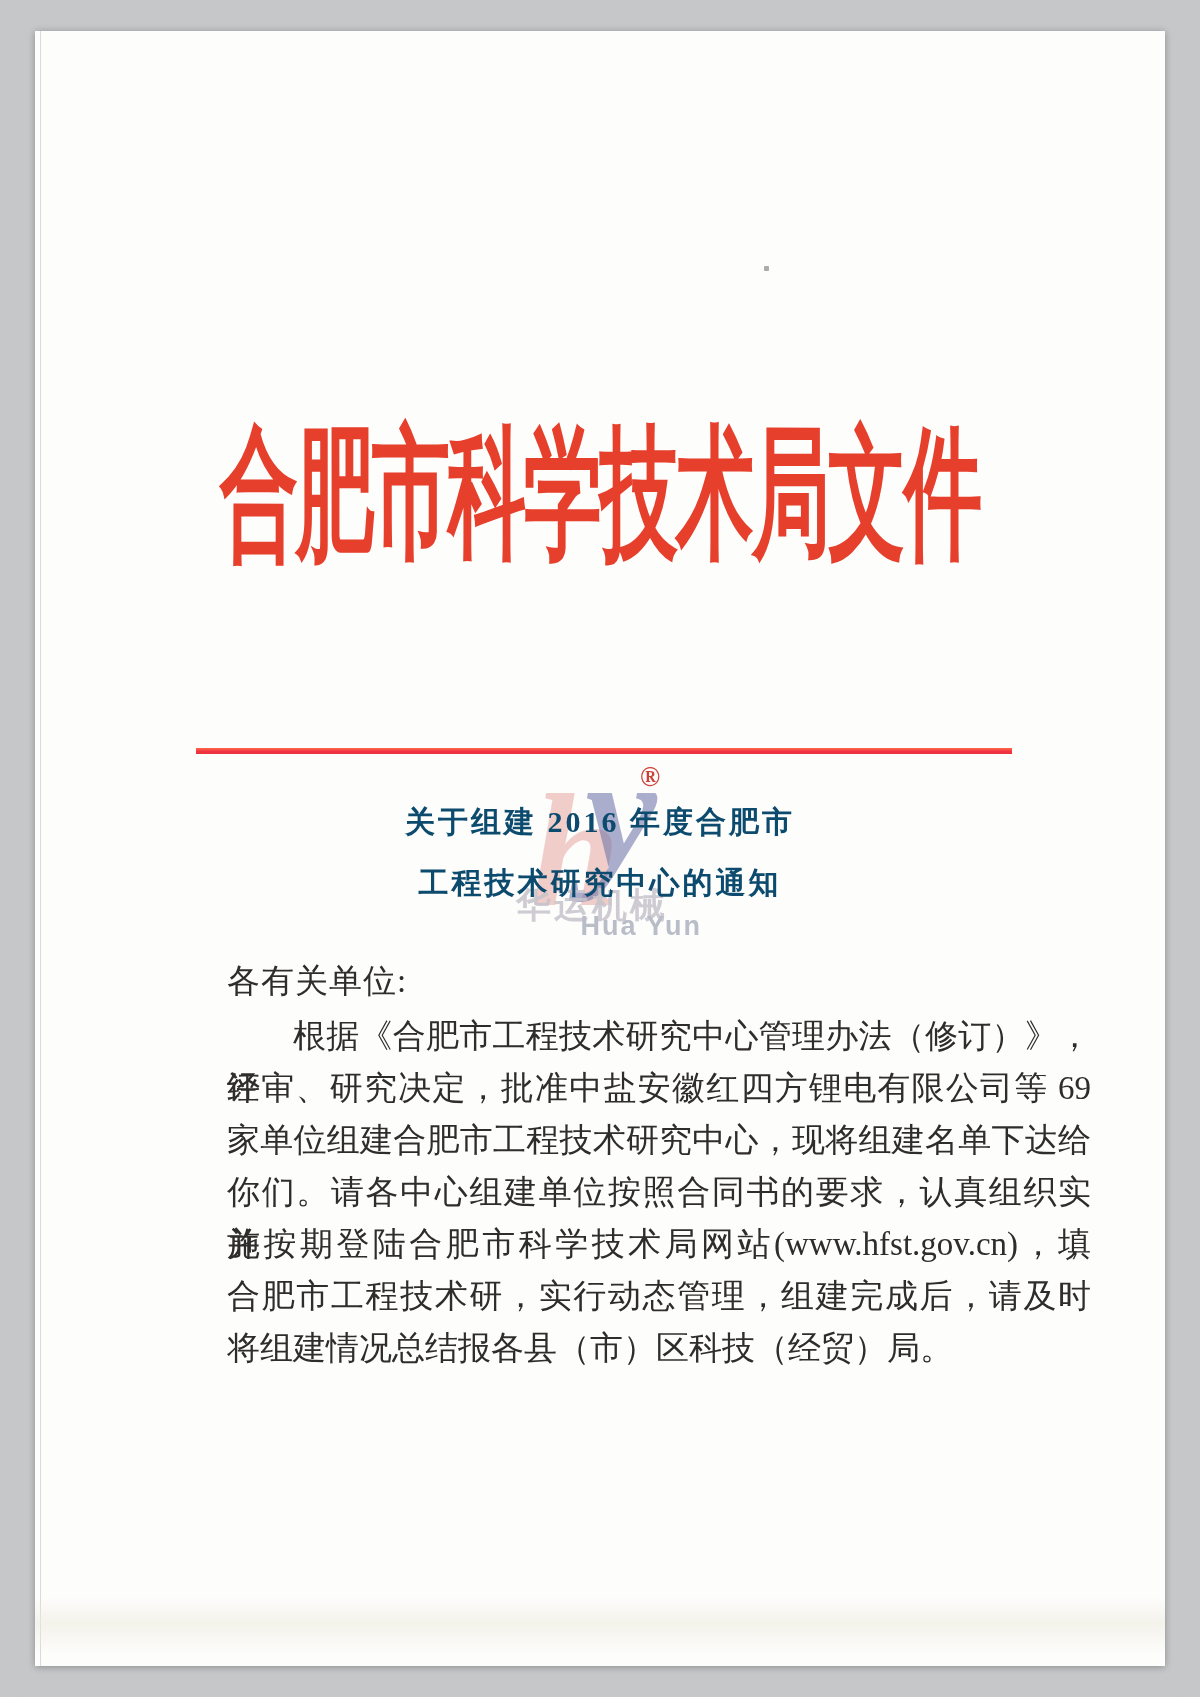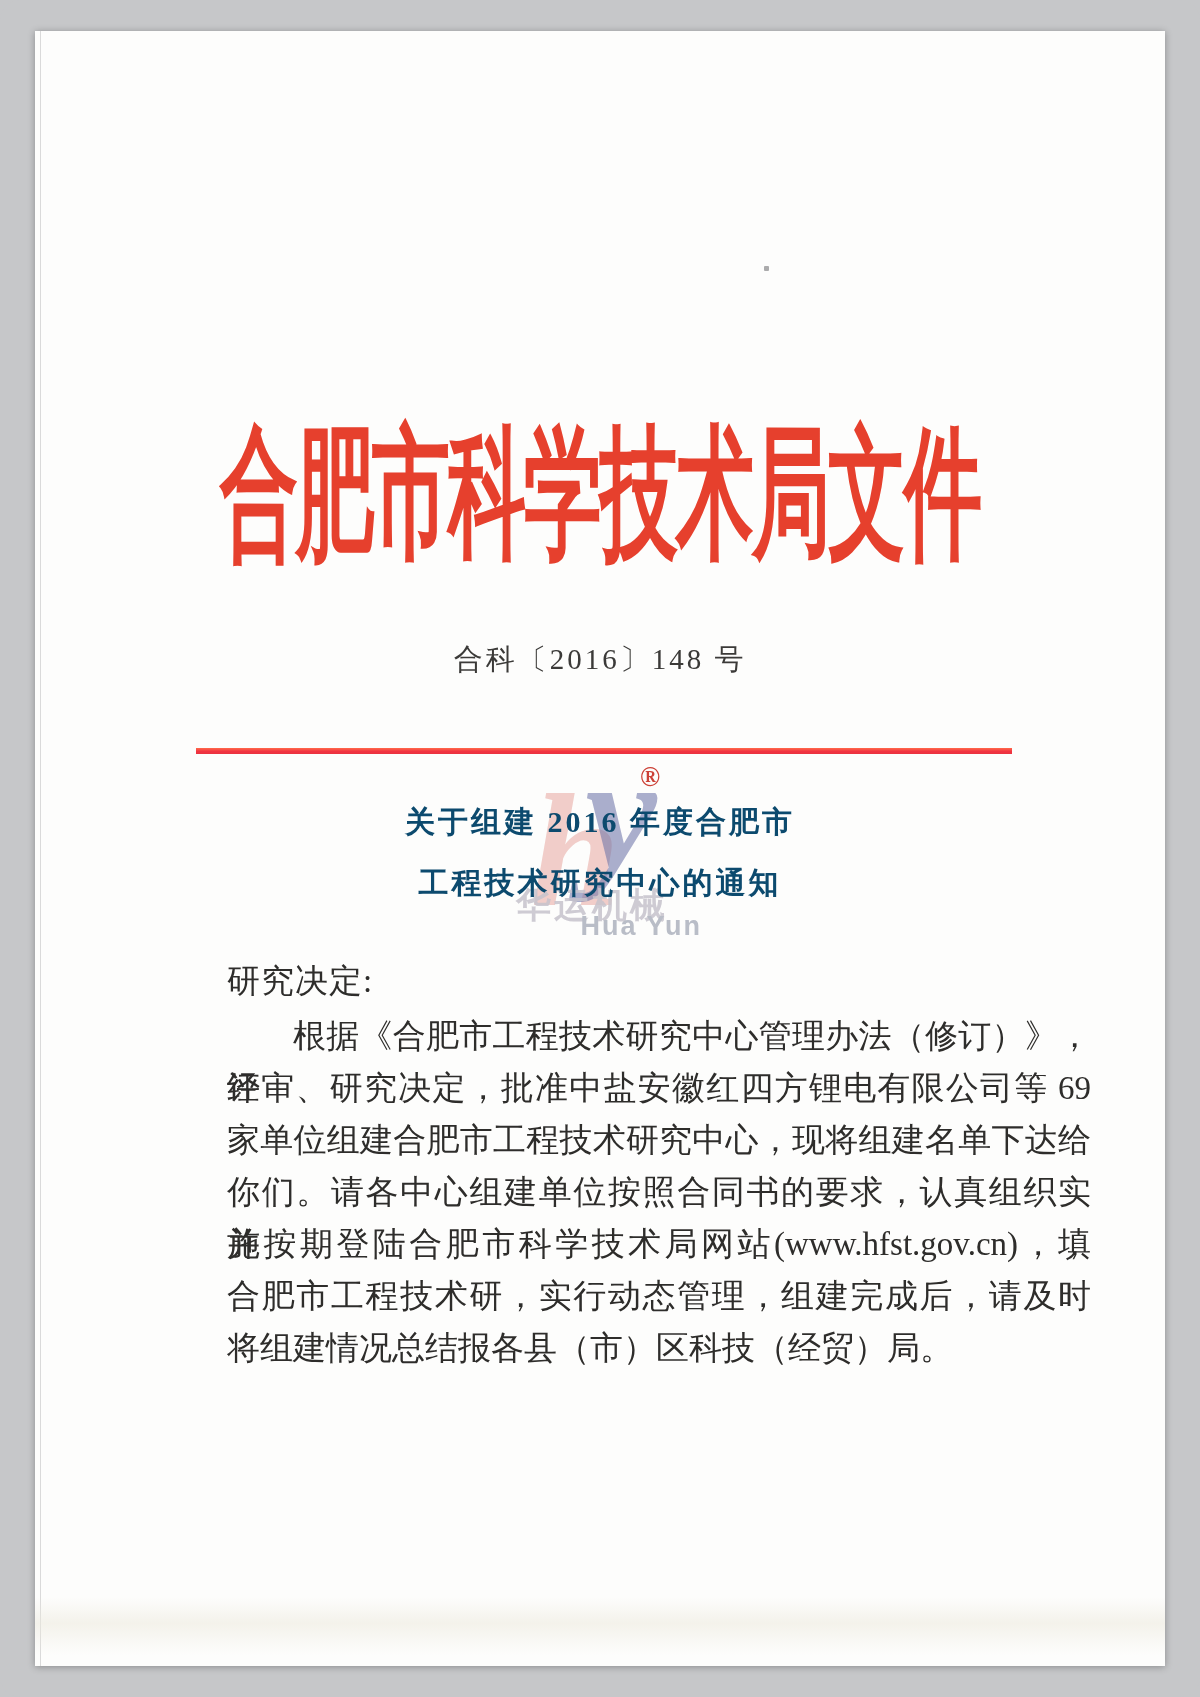--- a/index.html
+++ b/index.html
@@ -85,38 +85,37 @@
 </head>
 <body>
 
 <div class="stage">
   <div class="page">
 
     <div class="speck"></div>
 
     <div class="banner">合肥市科学技术局文件</div>
 
-    <div class="doc-no">合科〔2016〕148 号</div>
 
     <div class="rule"></div>
 
     <div class="watermark">
       <span class="wm-h">h</span>
       <span class="wm-y">y</span>
       <span class="wm-r">®</span>
       <div class="wm-cn">华运机械</div>
       <div class="wm-en">Hua Yun</div>
     </div>
 
     <div class="notice-title">
       <div>关于组建 2016 年度合肥市</div>
       <div>工程技术研究中心的通知</div>
     </div>
 
-    <div class="salutation">研究决定:</div>
+    <div class="salutation">各有关单位:</div>
 
     <div class="body-text">
       <div class="line first">根据《合肥市工程技术研究中心管理办法（修订）》，经</div>
       <div class="line">评审、研究决定，批准中盐安徽红四方锂电有限公司等 69</div>
       <div class="line">家单位组建合肥市工程技术研究中心，现将组建名单下达给</div>
       <div class="line">你们。请各中心组建单位按照合同书的要求，认真组织实施，</div>
       <div class="line">并按期登陆合肥市科学技术局网站(www.hfst.gov.cn)，填</div>
       <div class="line">合肥市工程技术研，实行动态管理，组建完成后，请及时</div>
       <div class="line last">将组建情况总结报各县（市）区科技（经贸）局。</div>
     </div>

